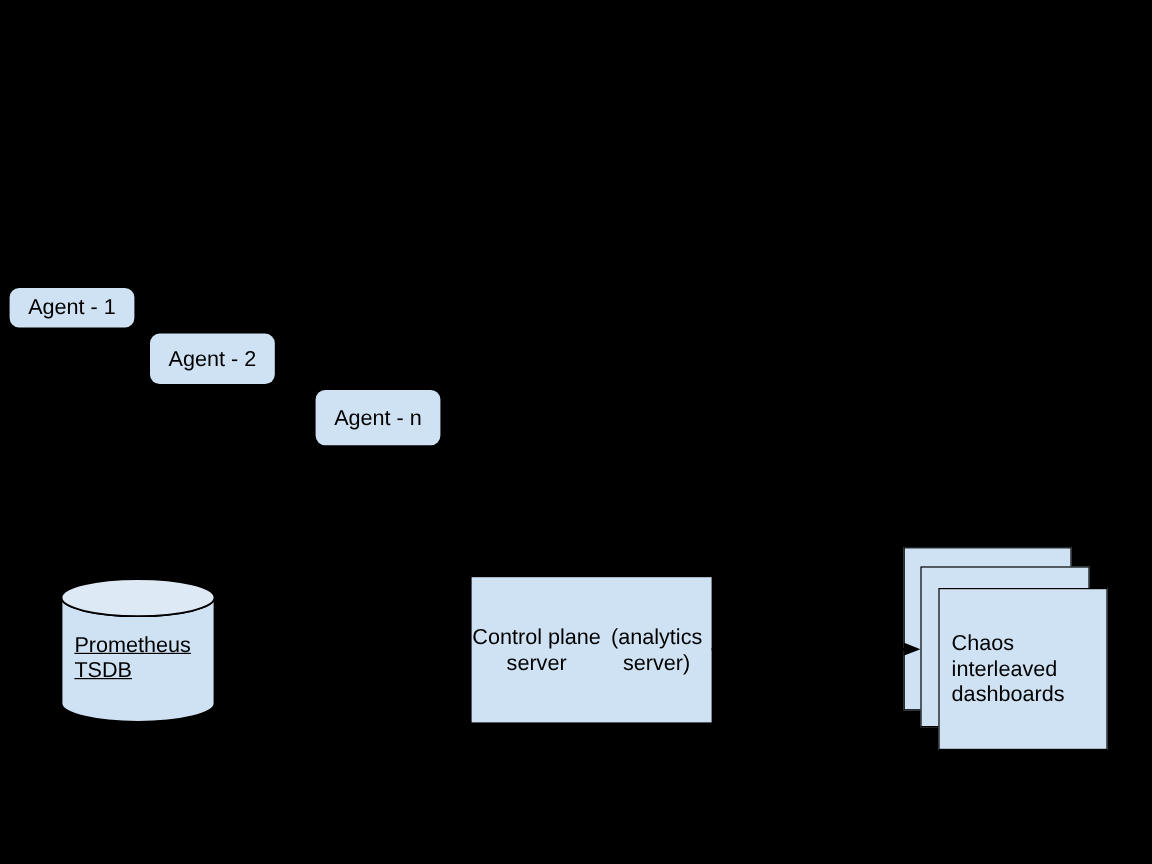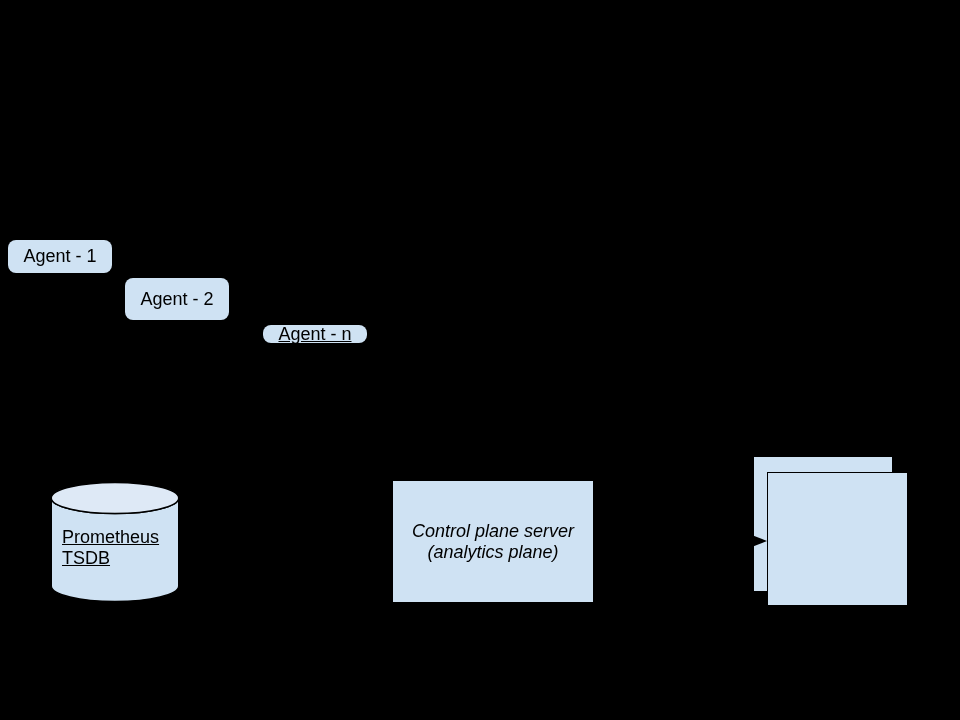--- a/index.html
+++ b/index.html
@@ -29,21 +29,21 @@
     position: absolute;
     background: var(--node-fill);
     border-radius: 8px;
     display: flex;
     align-items: center;
     justify-content: center;
     white-space: nowrap;
   }
   .agent-1 { left: 8px;   top: 240px; width: 104px; height: 33px; }
   .agent-2 { left: 125px; top: 278px; width: 104px; height: 42px; }
-  .agent-n { left: 263px; top: 325px; width: 104px; height: 18px; text-decoration: underline; }
+  .agent-n { left: 263px; top: 325px; width: 104px; height: 46px; }
 
   
   .cylinder-svg {
     position: absolute;
     left: 49px; top: 481px;
     width: 132px; height: 124px;
   }
   .cyl-body { fill: var(--node-fill); stroke: var(--outline); stroke-width: 1.5; }
   .cyl-top  { fill: var(--cylinder-top-fill); stroke: var(--outline); stroke-width: 1.5; }
   .tsdb-label {
@@ -53,25 +53,23 @@
     text-decoration: underline;
   }
 
   
   .control-plane-box {
     position: absolute;
     left: 393px; top: 481px;
     width: 200px; height: 121px;
     background: var(--node-fill);
     display: flex;
-    flex-direction: column;
     align-items: center;
     justify-content: center;
     text-align: center;
-    font-style: italic;
   }
 
   
   .stack-square {
     position: absolute;
     background: var(--node-fill);
     border: 1.5px solid var(--outline);
   }
   .stack-back   { left: 753px; top: 456px; width: 140px; height: 136px; }
   .stack-middle { left: 767px; top: 472px; width: 141px; height: 134px; }
@@ -114,24 +112,29 @@
     <path class="cyl-body" d="M 2.25 17 L 2.25 105 A 63.75 15.5 0 0 0 129.75 105 L 129.75 17 A 63.75 15.5 0 0 1 2.25 17 Z"></path>
     <ellipse class="cyl-top" cx="66" cy="17" rx="63.75" ry="15.5"></ellipse>
   </svg>
   <div class="tsdb-label">
     <span class="line">Prometheus</span>
     <span class="line">TSDB</span>
   </div>
 
   <div class="control-plane-box">
     <span class="line">Control plane server</span>
-    <span class="line">(analytics plane)</span>
+    <span class="line">(analytics server)</span>
   </div>
 
   <div class="stack-square stack-back"></div>
   <div class="stack-square stack-middle"></div>
+  <div class="stack-square stack-front">
+    <span class="line">Chaos</span>
+    <span class="line">interleaved</span>
+    <span class="line">dashboards</span>
+  </div>
 
   <svg class="connector-svg" viewBox="0 0 960 720" aria-hidden="true">
     <line class="connector-line" x1="593" y1="541" x2="754" y2="541"></line>
     <polygon class="connector-head" points="767,541 753,535.5 753,546.5"></polygon>
   </svg>
 
 </div>
 
 </body></html>

